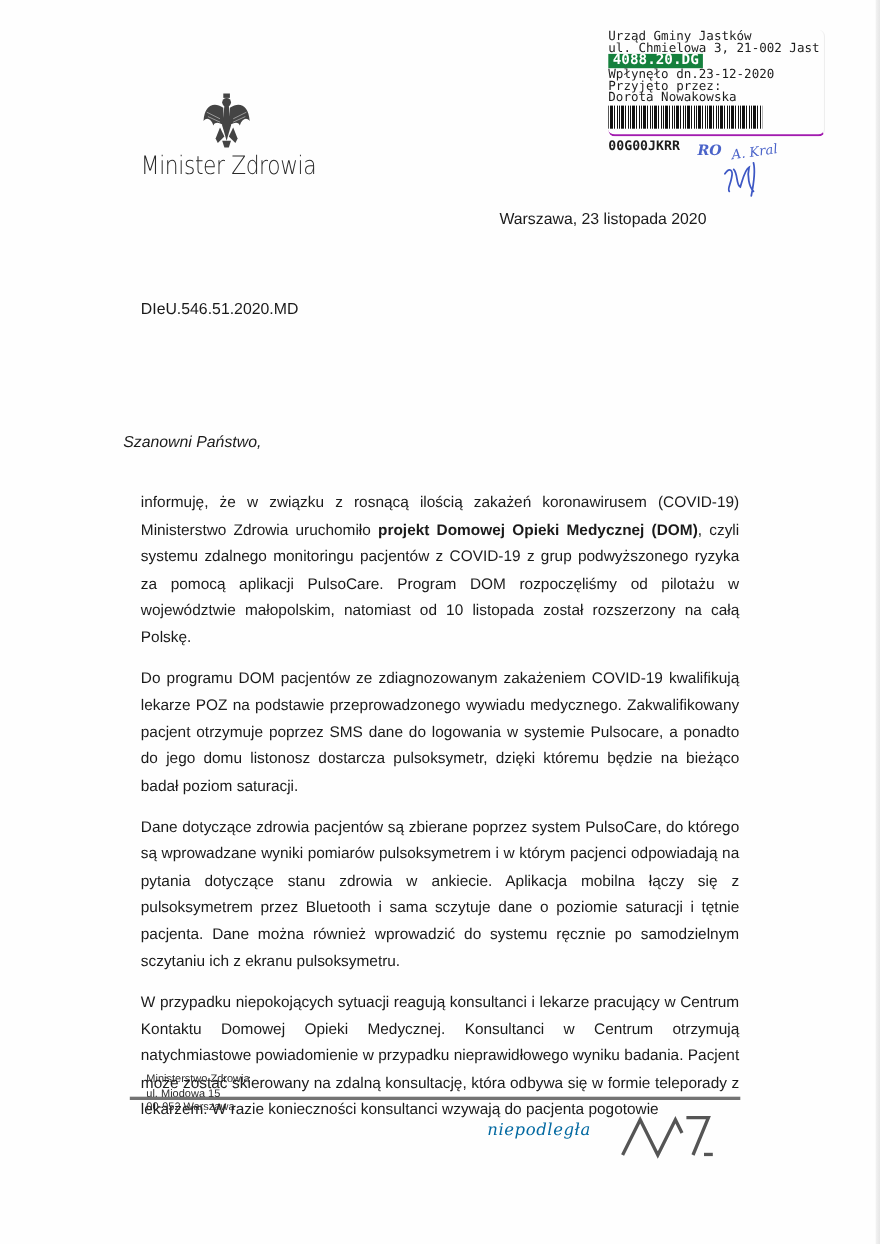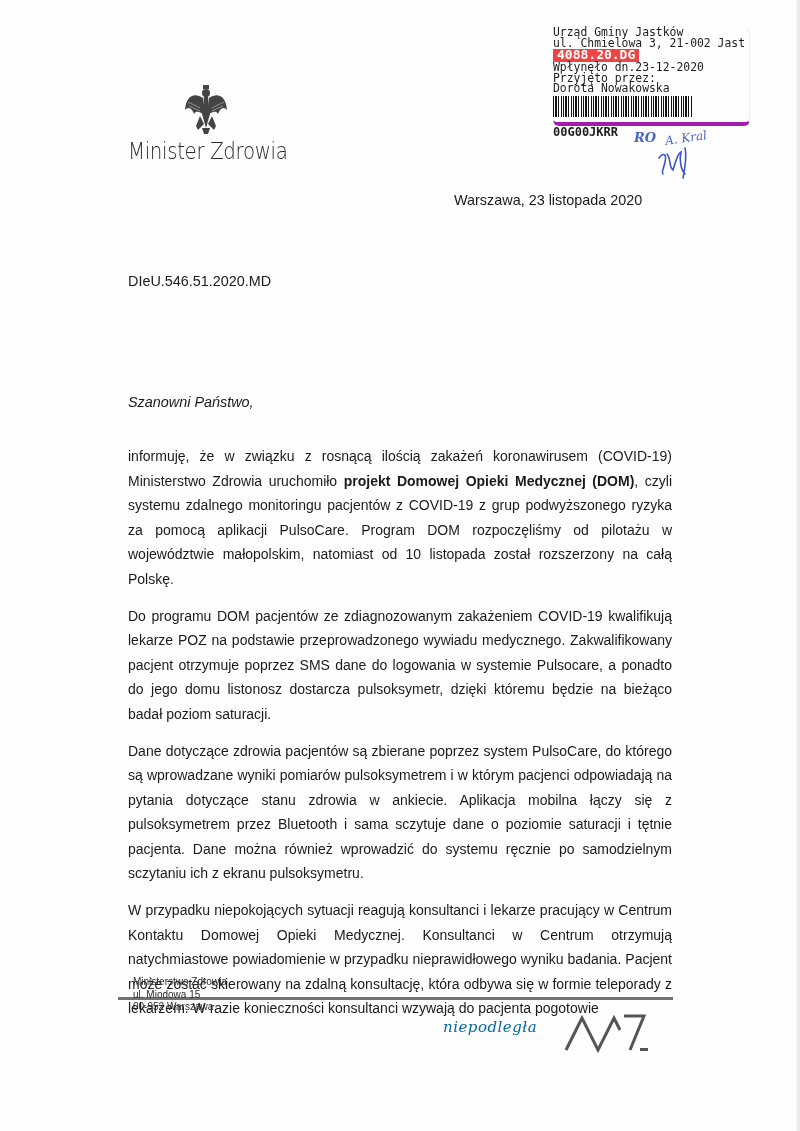--- a/index.html
+++ b/index.html
@@ -5,35 +5,35 @@
   html, body { margin: 0; padding: 0; background: #ffffff; }
   body { width: 800px; height: 1131px; position: relative; overflow: hidden; font-family: "Liberation Sans", sans-serif; color: #1a1a1a; }
   .page { position: absolute; left: 0; top: 0; width: 800px; height: 1131px; background: #fefefe; }
   .edge-right { position: absolute; right: 0; top: 0; width: 4px; height: 1131px; background: linear-gradient(to right, #f3f3f3, #e6e6e6); }
 
   
   .eagle { position: absolute; left: 184px; top: 84px; width: 44px; height: 52px; }
   .ministry-title { position: absolute; left: 128px; top: 138px; font-family: "DejaVu Sans", sans-serif; font-size: 23px; font-weight: 300; color: #2a2a2a; letter-spacing: -0.4px; transform: scaleX(0.86); transform-origin: left top; white-space: nowrap; }
 
   
-  .stamp { position: absolute; left: 553px; top: 27px; width: 196px; height: 95px; border-radius: 6px; border-right: 1px solid #eee; border-bottom: 4px solid #a21caf; font-family: "DejaVu Sans Mono", monospace; font-size: 11.4px; line-height: 10.5px; color: #1d1d1d; }
+  .stamp { position: absolute; left: 553px; top: 27px; width: 196px; height: 95px; border-radius: 6px; border-right: 1px solid #eee; border-bottom: 2px solid #a21caf; font-family: "DejaVu Sans Mono", monospace; font-size: 11.4px; line-height: 10.5px; color: #1d1d1d; }
   .stamp .ln { white-space: nowrap; display: block; }
-  .stamp .code { display: inline-block; background: #ef4444; color: #fff; font-weight: bold; font-size: 13px; line-height: 12px; padding: 0 4px 1px 4px; margin: 1px 0 0 0; }
+  .stamp .code { display: inline-block; background: #15803d; color: #fff; font-weight: bold; font-size: 13px; line-height: 12px; padding: 0 4px 1px 4px; margin: 1px 0 0 0; }
   .stamp .barcode { display: block; margin-top: 2px; width: 140px; height: 21px;
       background: repeating-linear-gradient(90deg, #111 0 1px, #fff 1px 2px, #111 2px 4px, #fff 4px 5px, #111 5px 6px, #fff 6px 8px, #111 8px 9px, #fff 9px 10px); }
   .stamp .bc-id { font-weight: bold; font-size: 12px; margin-top: 10px; display: inline-block; text-align: center; }
   .handwriting { position: absolute; font-family: "DejaVu Serif", serif; font-style: italic; color: #4a63c9; }
   .hw-ro { left: 634px; top: 130px; font-size: 13px; font-weight: bold; }
   .hw-kral { left: 665px; top: 131px; font-size: 12px; transform: rotate(-8deg); }
   .initials { position: absolute; left: 655px; top: 144px; width: 42px; height: 36px; }
 
   
   .date-line { position: absolute; left: 454px; top: 192px; font-size: 14.4px; }
   .ref-number { position: absolute; left: 128px; top: 273px; font-size: 14.4px; }
-  .salutation { position: absolute; left: 128px; top: 394px; font-size: 14.4px; font-style: italic; }
+  .salutation { position: absolute; left: 112px; top: 394px; font-size: 14.4px; font-style: italic; }
 
   
   .body-text { position: absolute; left: 128px; top: 444px; width: 544px; font-size: 14px; line-height: 24.5px; }
   .body-text p { margin: 0 0 12.5px 0; text-align: justify; }
   .body-text b { font-weight: bold; }
 
   
   .footer-rule { position: absolute; left: 118px; top: 997px; width: 555px; height: 3px; background: #5a5a5a; opacity: 0.85; }
   .footer-col { position: absolute; top: 976px; font-size: 10px; line-height: 12.5px; color: #2b2b2b; }
   .footer-col span { display: block; white-space: nowrap; }

